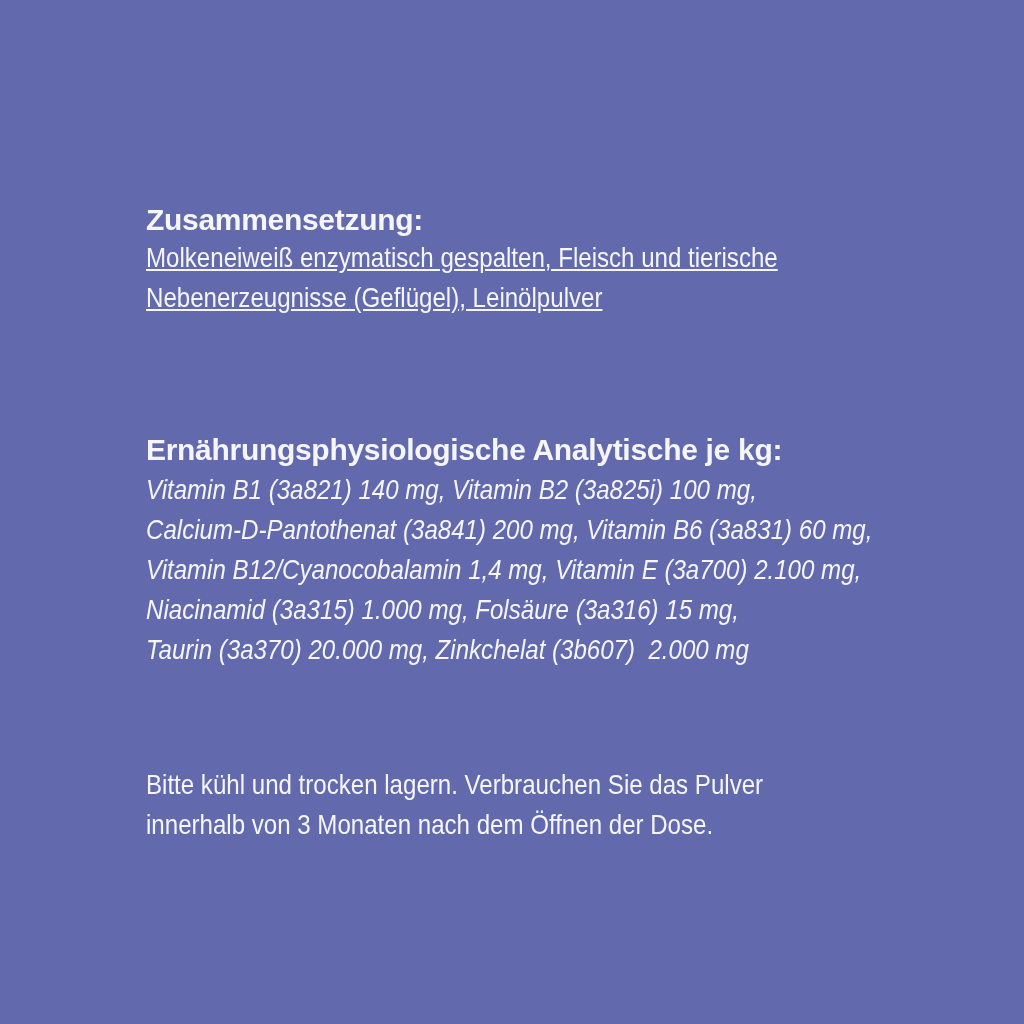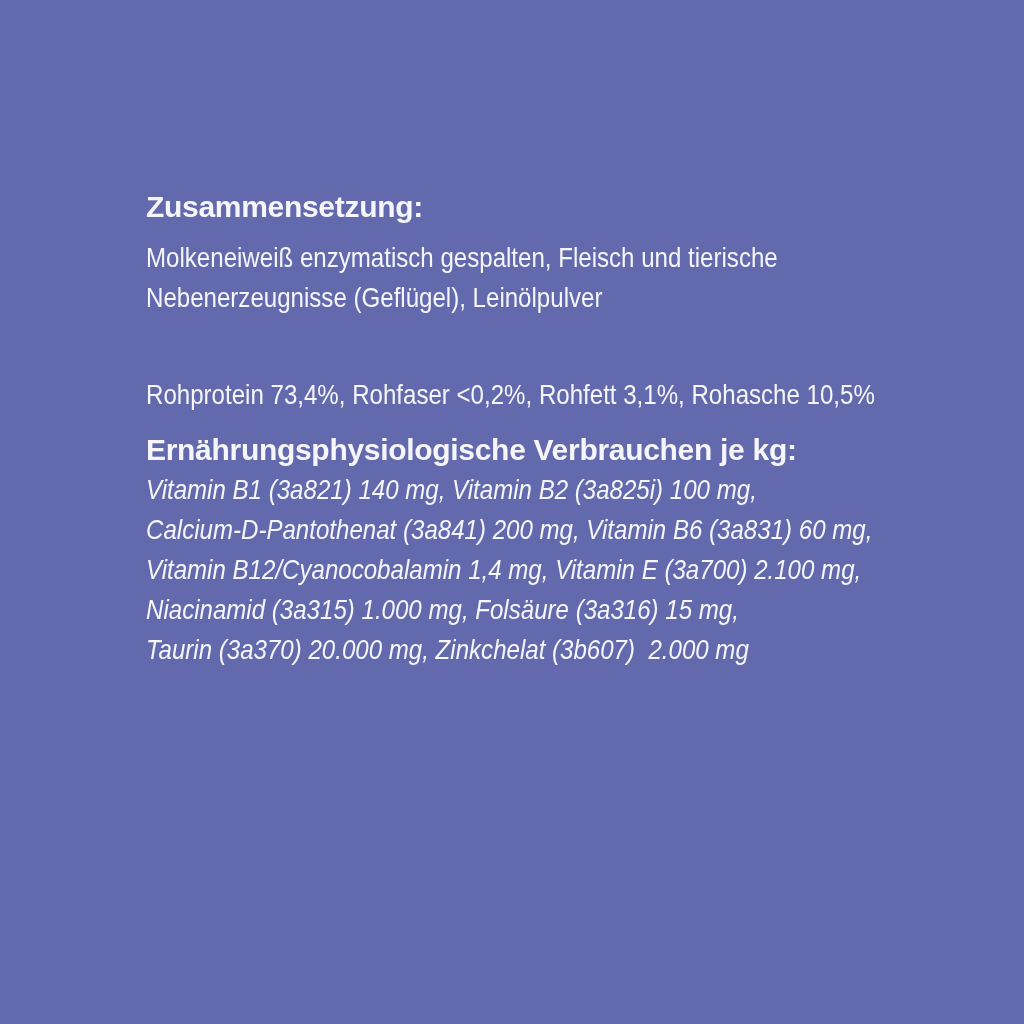--- a/index.html
+++ b/index.html
@@ -31,46 +31,47 @@
   .body-line {
     font-size: 28px;
     line-height: 40px;
     font-weight: 400;
     white-space: pre;
     transform: scaleX(0.86);
     transform-origin: 0 50%;
     letter-spacing: 0px;
   }
   
-  .heading-composition { top: 190px; }
-  .block-composition   { top: 238px; }
+  .heading-composition { top: 203px; }
+  .block-composition   { top: 238px; text-decoration: underline; }
   .heading-analytical  { top: 336px; }
   .block-analytical    { top: 375px; }
   .heading-additives   { top: 433px; }
   .block-additives     { top: 470px; font-style: italic; }
   .note-block          { top: 765px; }
 </style>
 </head>
 <body>
 
 <div class="label-canvas">
 
   <div class="section-heading heading-composition">Zusammensetzung:</div>
   <div class="body-block block-composition">
     <div class="body-line">Molkeneiweiß enzymatisch gespalten, Fleisch und tierische</div>
     <div class="body-line">Nebenerzeugnisse (Geflügel), Leinölpulver</div>
   </div>
 
-  <div class="body-block block-analytical">
-    <div class="body-line">Rohprotein 73,4%, Rohfaser &lt;0,2%, Rohfett 3,1%, Rohasche 10,5%</div>
-  </div>
 
-  <div class="section-heading heading-additives">Ernährungsphysiologische Verbrauchen je kg:</div>
+  <div class="section-heading heading-additives">Ernährungsphysiologische Analytische je kg:</div>
   <div class="body-block block-additives">
     <div class="body-line">Vitamin B1 (3a821) 140 mg, Vitamin B2 (3a825i) 100 mg,</div>
     <div class="body-line">Calcium-D-Pantothenat (3a841) 200 mg, Vitamin B6 (3a831) 60 mg,</div>
     <div class="body-line">Vitamin B12/Cyanocobalamin 1,4 mg, Vitamin E (3a700) 2.100 mg,</div>
     <div class="body-line">Niacinamid (3a315) 1.000 mg, Folsäure (3a316) 15 mg,</div>
     <div class="body-line">Taurin (3a370) 20.000 mg, Zinkchelat (3b607)  2.000 mg</div>
   </div>
 
+  <div class="note-block">
+    <div class="body-line">Bitte kühl und trocken lagern. Verbrauchen Sie das Pulver</div>
+    <div class="body-line">innerhalb von 3 Monaten nach dem Öffnen der Dose.</div>
+  </div>
 
 </div>
 
 </body></html>

